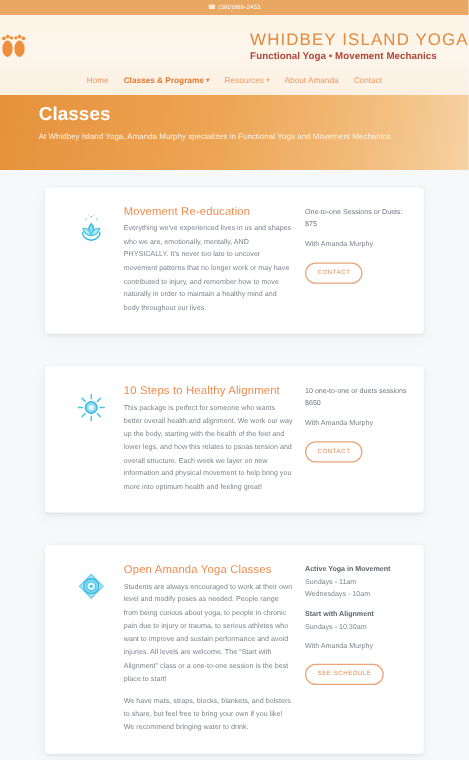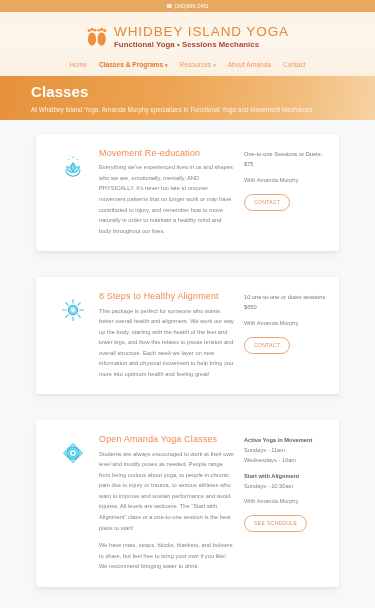--- a/index.html
+++ b/index.html
@@ -40,21 +40,21 @@
 
   
   .header {
     background: linear-gradient(180deg, #fdf3e6 0%, #fdf6ec 45%, #fbf0e2 100%);
     padding-top: 6px;
     padding-bottom: 0;
   }
   .logo-row {
     display: flex;
     align-items: center;
-    justify-content: center;
+    justify-content: space-between;
     gap: 6px;
     padding: 4px 0 2px;
   }
   .feet-icon { width: 22px; height: 30px; display: block; }
   .logo-text { line-height: 1; }
   .logo-title {
     font-size: 13.5px;
     letter-spacing: .9px;
     color: #e08a3c;
     font-weight: 400;
@@ -84,21 +84,21 @@
     display: flex;
     align-items: center;
     gap: 2px;
     cursor: pointer;
   }
   .nav-item.active { color: #e2782c; font-weight: bold; }
   .caret { font-size: 5px; display: inline-block; transform: translateY(-.3px); }
 
   
   .hero {
-    height: 44px;
+    height: 60px;
     background: linear-gradient(100deg, #e6913c 0%, #eda452 45%, #f2bc7c 78%, #f6d2a3 100%);
     padding: 8px 28px 0 31px;
   }
   .hero-title {
     font-size: 15px;
     color: #ffffff;
     font-weight: bold;
     letter-spacing: .1px;
     line-height: 1.1;
   }
@@ -212,21 +212,21 @@
         <circle cx="6.2" cy="7.2" r="1.5" fill="#ef8f3c"></circle>
         <circle cx="9.1" cy="8.3" r="1.3" fill="#ef8f3c"></circle>
         <ellipse cx="15.6" cy="17" rx="4.1" ry="6.6" fill="#ef8f3c"></ellipse>
         <circle cx="12.7" cy="8.3" r="1.3" fill="#ef8f3c"></circle>
         <circle cx="15.6" cy="7.2" r="1.5" fill="#ef8f3c"></circle>
         <circle cx="18.7" cy="8.6" r="1.5" fill="#ef8f3c"></circle>
       </svg>
     </span>
     <span class="logo-text">
       <div class="logo-title">WHIDBEY ISLAND YOGA</div>
-      <div class="logo-sub">Functional Yoga • Sessions Mechanics</div>
+      <div class="logo-sub">Functional Yoga • Movement Mechanics</div>
     </span>
   </div>
 
   <div class="nav">
     <span class="nav-item">
       <span>Home</span>
     </span>
     <span class="nav-item active">
       <span>Classes &amp; Programs</span>
       <span class="caret">▾</span>
@@ -282,21 +282,21 @@
     <div class="card-icon-col">
       <span>
         <svg class="card-icon" viewBox="0 0 30 30" xmlns="http://www.w3.org/2000/svg" stroke="#4cc8e8" stroke-width="1.2" stroke-linecap="round">
           <circle cx="15" cy="15" r="4.6" fill="#8fdcf0" stroke="#35b9de"></circle>
           <circle cx="15" cy="15" r="2.1" fill="#e6f8fd" stroke="none"></circle>
           <path d="M15 4.6v3.4M15 22v3.4M4.6 15h3.4M22 15h3.4M7.7 7.7l2.4 2.4M19.9 19.9l2.4 2.4M22.3 7.7l-2.4 2.4M10.1 19.9l-2.4 2.4"></path>
         </svg>
       </span>
     </div>
     <div class="card-main">
-      <div class="card-title">8 Steps to Healthy Alignment</div>
+      <div class="card-title">10 Steps to Healthy Alignment</div>
       <div class="card-body">This package is perfect for someone who wants better overall health and alignment. We work our way up the body, starting with the health of the feet and lower legs, and how this relates to psoas tension and overall structure. Each week we layer on new information and physical movement to help bring you more into optimum health and feeling great!</div>
     </div>
     <div class="card-aside">
       <div class="aside-lead">10 one-to-one or duets sessions $650</div>
       <div class="aside-with">With Amanda Murphy</div>
       <button class="btn">CONTACT</button>
     </div>
   </div>
 
   <div class="card">

